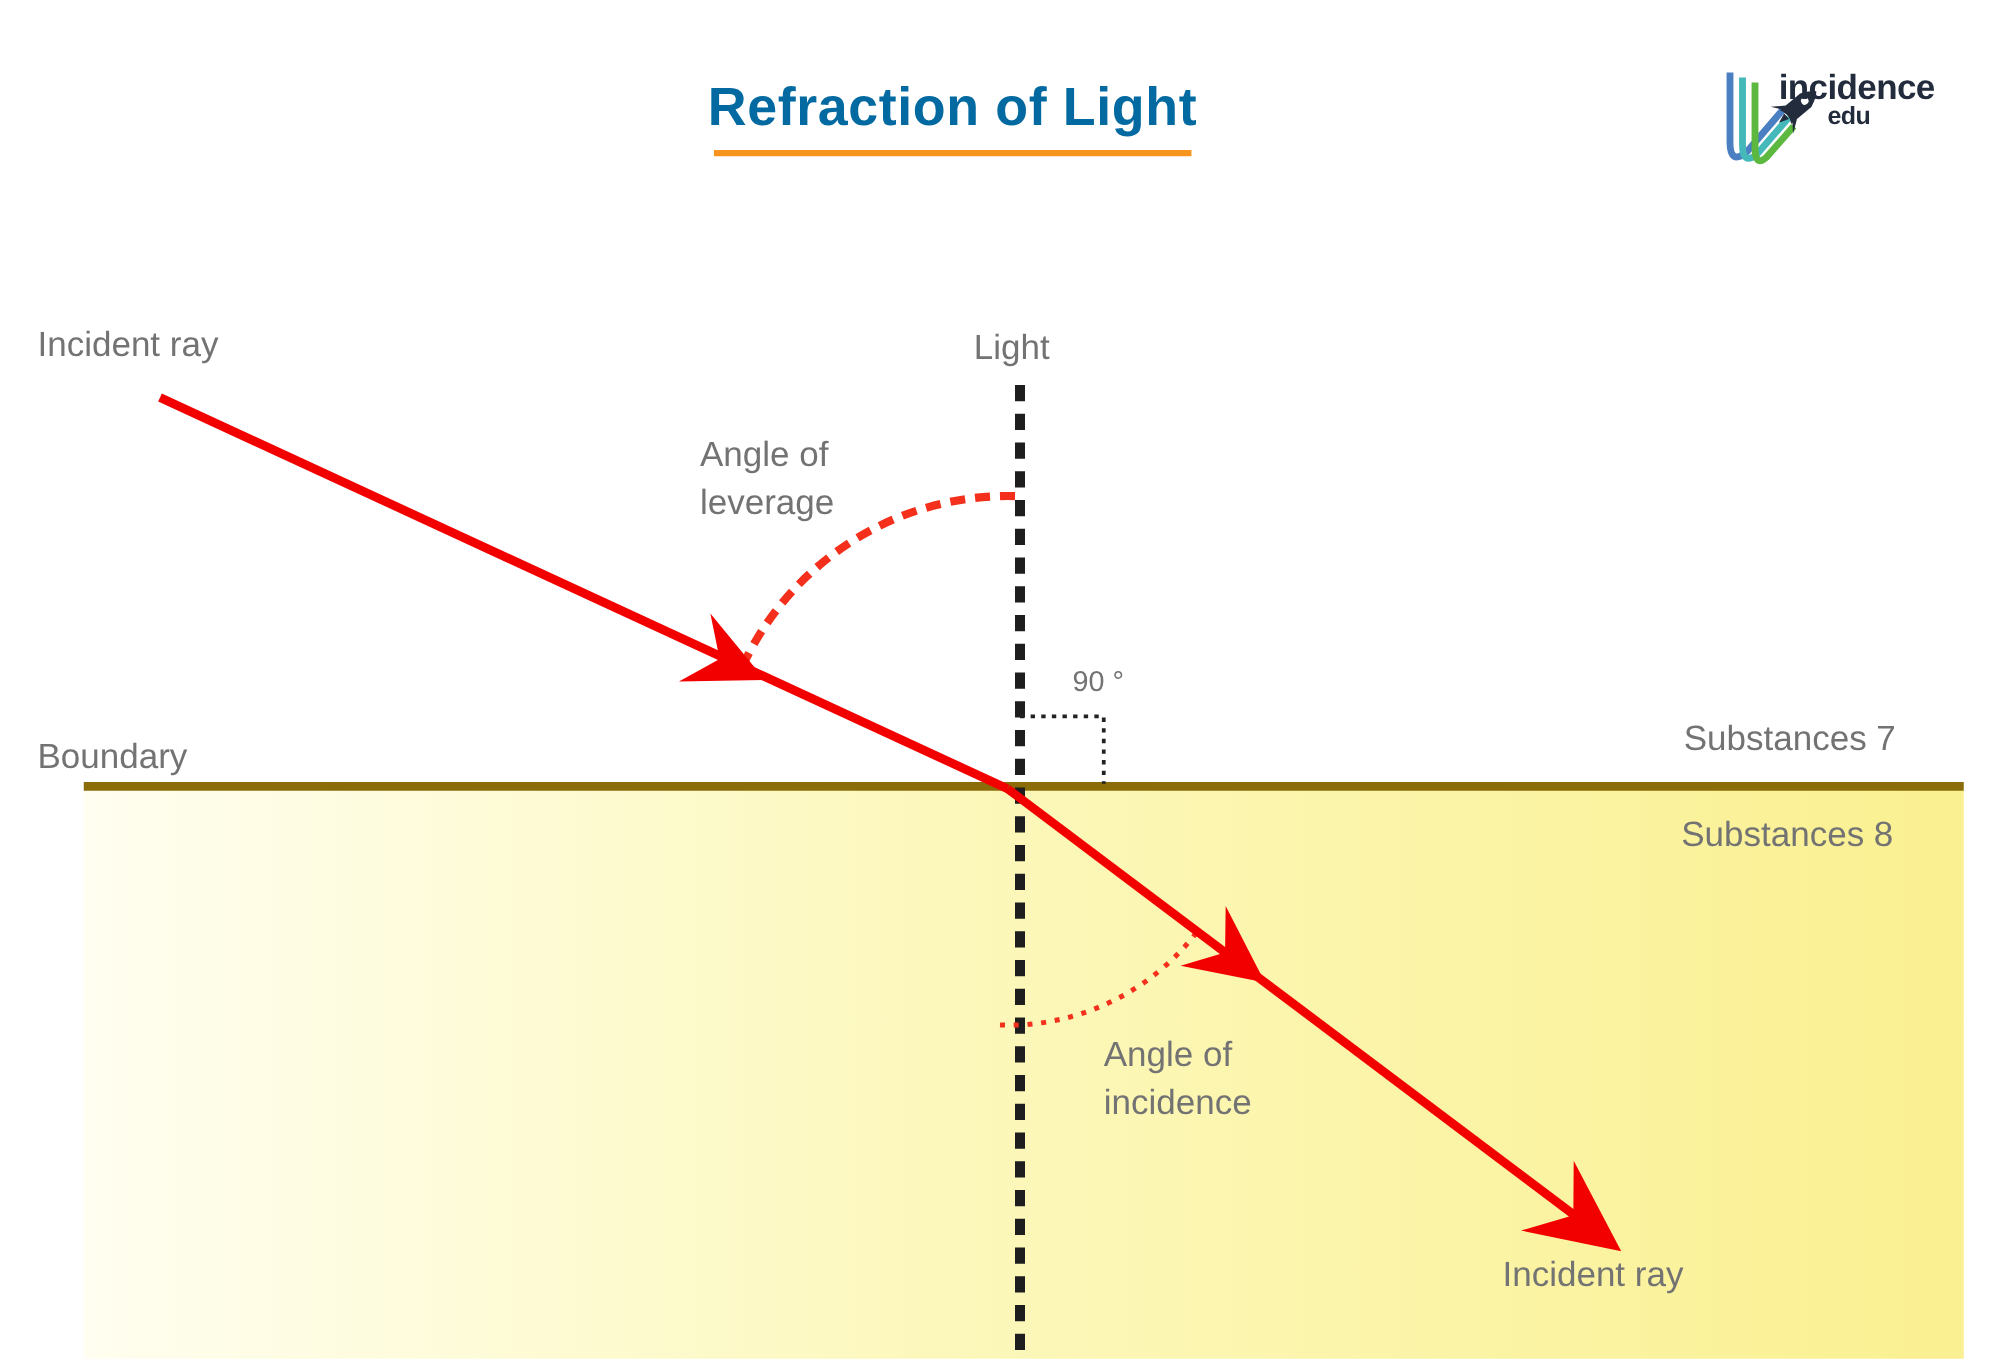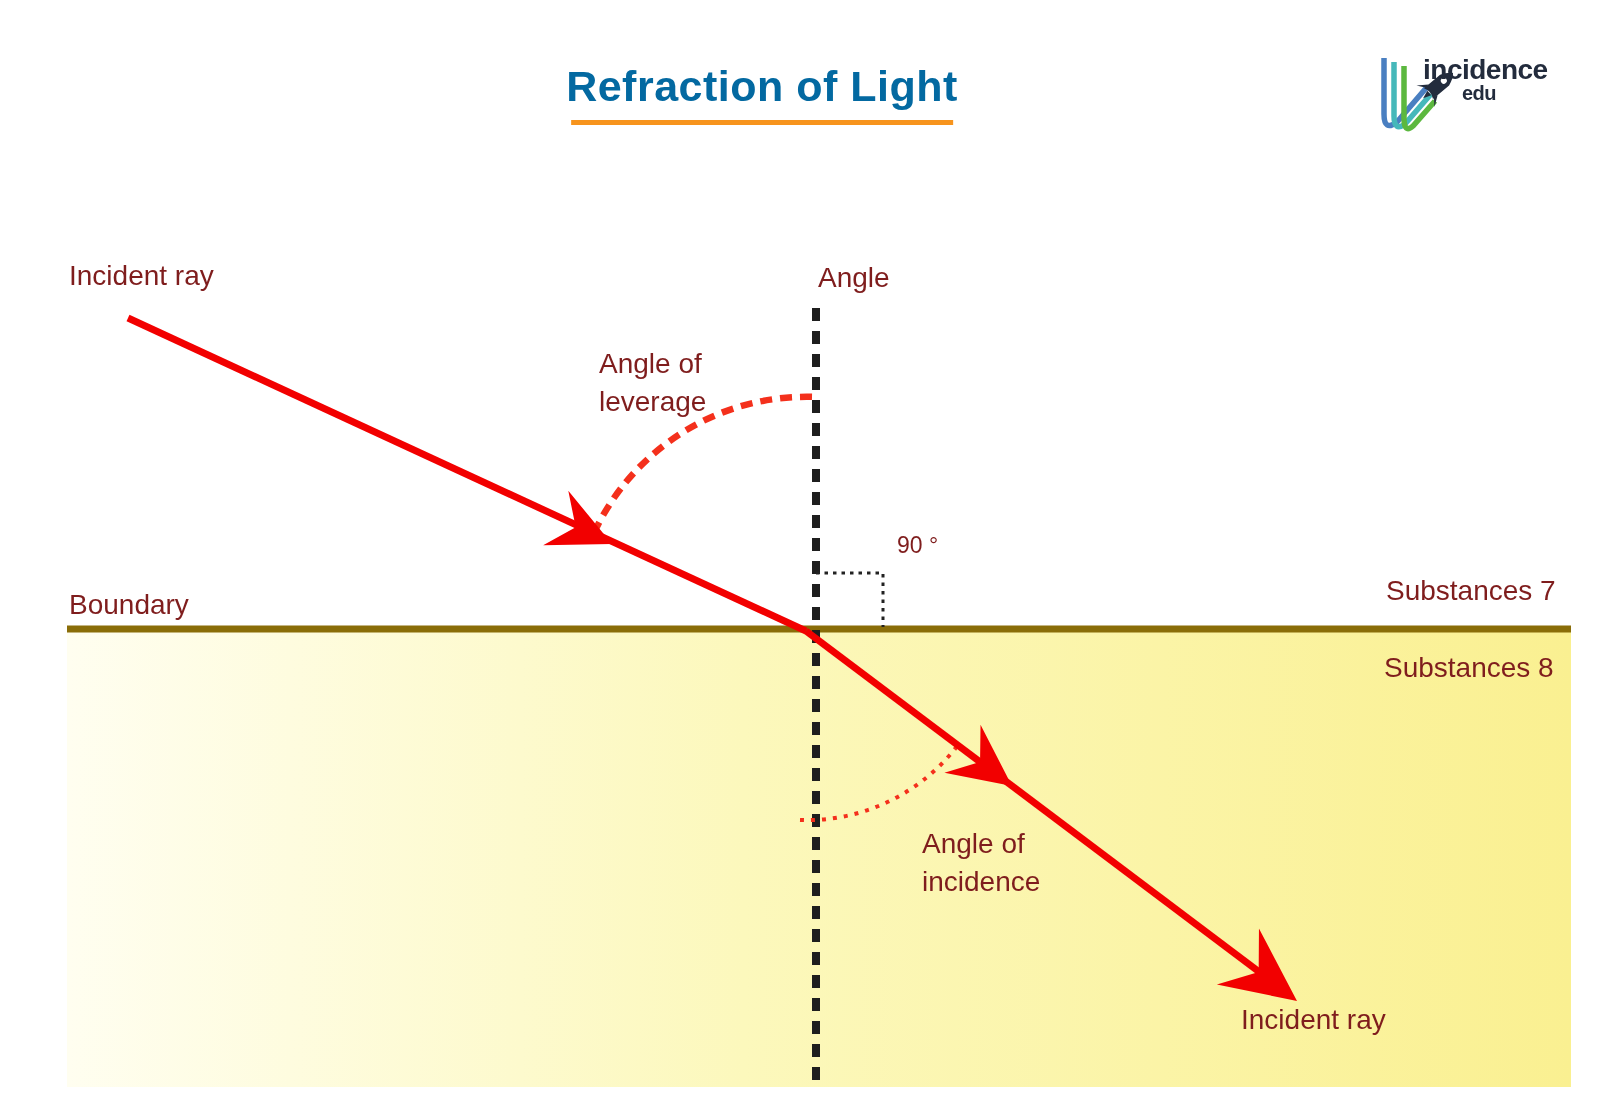--- a/index.html
+++ b/index.html
@@ -12,21 +12,21 @@
   
   .boundary-stroke{stroke:#8a6d08;stroke-width:7;}
   .normal-stroke{stroke:#1e1e1e;stroke-width:8;stroke-dasharray:13 10;}
   .rightangle-stroke{stroke:#222222;stroke-width:3;stroke-dasharray:3.5 5;fill:none;}
   .ray-stroke{stroke:#f20000;stroke-width:7;}
   .arc-dash{stroke:#f4301c;stroke-width:6.5;stroke-dasharray:12 8;fill:none;}
   .arc-dot{stroke:#f4301c;stroke-width:4;stroke-dasharray:4 7;fill:none;}
   .arrow-fill{fill:#f20000;}
 
   
-  .lbl{position:absolute;font-size:28px;line-height:36px;color:#7f1d1d;white-space:nowrap;margin-left:39px;}
+  .lbl{position:absolute;font-size:28px;line-height:36px;color:#737373;white-space:nowrap;}
   .lbl .l1,.lbl .l2{display:block;}
   .lbl-incident{left:30px;top:258px;}
   .lbl-normal{left:779px;top:260px;}
   .lbl-aoi{left:560px;top:345px;line-height:38px;}
   .lbl-ninety{left:858px;top:527px;font-size:23px;}
   .lbl-boundary{left:30px;top:587px;}
   .lbl-sub1{left:1347px;top:573px;}
   .lbl-sub2{left:1345px;top:650px;}
   .lbl-aor{left:883px;top:825px;line-height:38px;}
   .lbl-refracted{left:1202px;top:1002px;}
@@ -97,21 +97,21 @@
         <path d="M-15,7 L6,7 Q14,4 17,0 Q14,-4 6,-7 L-15,-7 Q-11,0 -15,7 Z" fill="#232c3d"></path>
         <circle cx="5" cy="0" r="3" fill="#ffffff"></circle>
       </g>
     </svg>
     <div class="logo-word logo-word-top">incidence</div>
     <div class="logo-word logo-word-bottom">edu</div>
   </div>
 
   <div class="lbl lbl-incident">Incident ray</div>
 
-  <div class="lbl lbl-normal">Angle</div>
+  <div class="lbl lbl-normal">Light</div>
 
   <div class="lbl lbl-aoi">
     <span class="l1">Angle of</span>
     <span class="l2">leverage</span>
   </div>
 
   <div class="lbl lbl-ninety">90 °</div>
 
   <div class="lbl lbl-boundary">Boundary</div>
 

